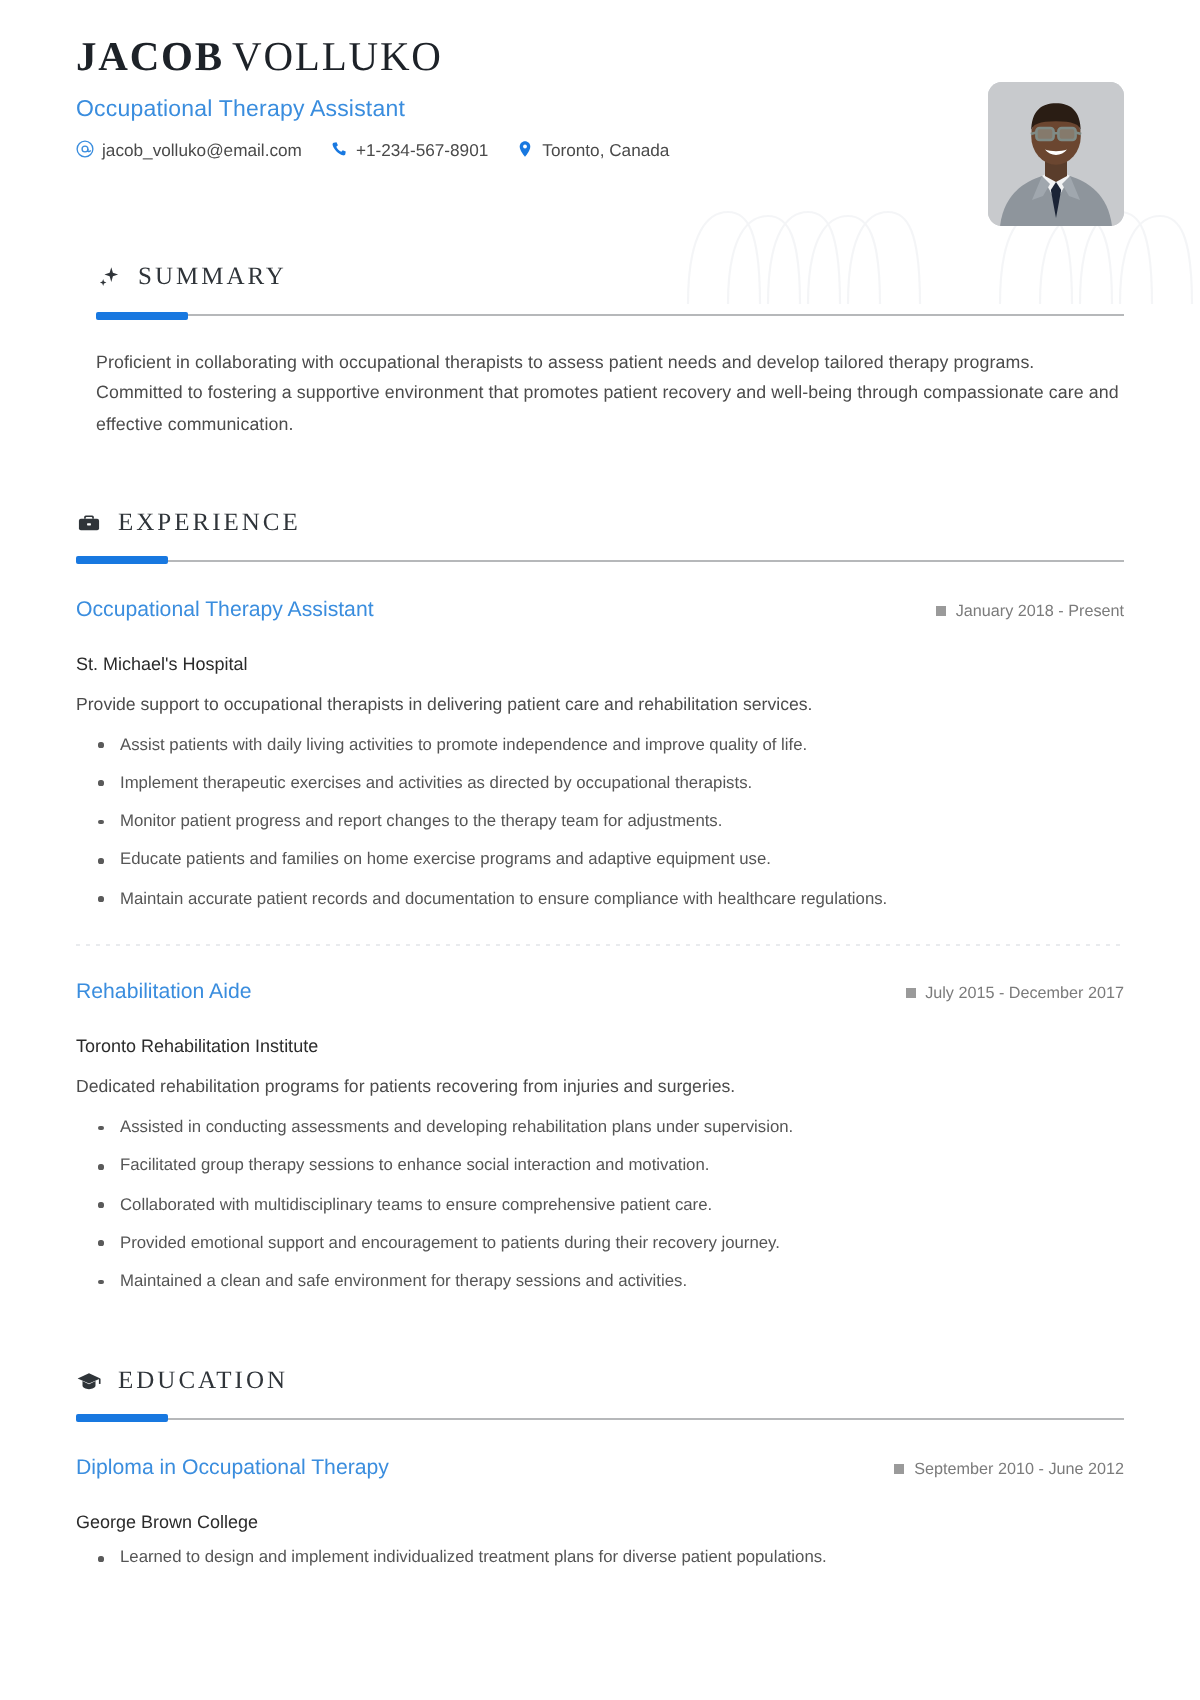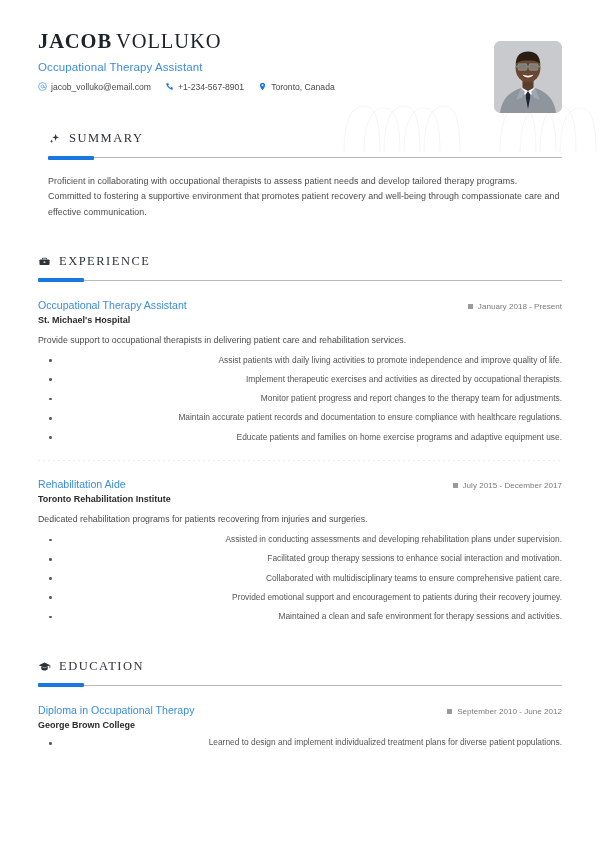--- a/index.html
+++ b/index.html
@@ -12,21 +12,21 @@
   }
   .page { position: relative; width: 600px; height: 850px; padding: 0 38px; background:#fff; }
 
   
   .watermark {
     position: absolute; top: 66px; right: 0; width: 260px; height: 86px;
     opacity: .55; pointer-events: none; z-index: 0;
   }
 
   
-  .header { position: relative; z-index: 2; padding-top: 30px; height: 110px; }
+  .header { position: relative; z-index: 2; padding-top: 18px; height: 110px; }
   .name {
     font-family: "Liberation Serif", serif;
     font-size: 20.5px; letter-spacing: .9px; color: #1d2228; line-height: 1.1;
   }
   .name .first { font-weight: 700; }
   .name .last  { font-weight: 400; margin-left: 4px; }
   .job-title {
     margin-top: 8px; font-size: 11.5px; color: #3a8dde; letter-spacing: .1px;
   }
   .contact-row {
@@ -65,27 +65,27 @@
   .para + .para { margin-top: 13px; }
 
   .entry { position: relative; }
   .entry-top { display: flex; align-items: baseline; justify-content: space-between; }
   .entry-title { font-size: 10.6px; color: #3a8dde; }
   .entry-date {
     display: flex; align-items: center; gap: 5px;
     font-size: 8.1px; color: #7b7b7b; white-space: nowrap;
   }
   .cal-glyph { width: 5px; height: 5px; background: #9a9a9a; display:inline-block; }
-  .entry-org { margin-top: 4px; font-size: 9px; font-weight: 700; color: #2b2b2b; }
+  .entry-org { margin-top: 16px; font-size: 9px; font-weight: 400; color: #2b2b2b; }
   .entry-desc { margin-top: 9px; font-size: 8.8px; color: #4b4b4b; line-height: 1.5; }
 
   ul.bullets { list-style: none; margin-top: 3px; }
   ul.bullets li {
     position: relative; padding-left: 22px; margin-top: 7.5px;
-    font-size: 8.4px; color: #555; line-height: 1.4; text-align: right;
+    font-size: 8.4px; color: #555; line-height: 1.4;
   }
   ul.bullets li::before {
     content:""; position:absolute; left: 11px; top: 4.5px;
     width: 2.6px; height: 2.6px; border-radius: 50%; background: #5a5a5a;
   }
   .dotted-sep {
     margin: 17px 0 0 0; height: 1px;
     background-image: repeating-linear-gradient(to right,#e9ebee 0 2px, transparent 2px 5px);
   }
 </style>
@@ -207,22 +207,22 @@
           <i class="cal-glyph"></i>
           <span>January 2018 - Present</span>
         </span>
       </div>
       <div class="entry-org">St. Michael's Hospital</div>
       <div class="entry-desc">Provide support to occupational therapists in delivering patient care and rehabilitation services.</div>
       <ul class="bullets">
         <li>Assist patients with daily living activities to promote independence and improve quality of life.</li>
         <li>Implement therapeutic exercises and activities as directed by occupational therapists.</li>
         <li>Monitor patient progress and report changes to the therapy team for adjustments.</li>
+        <li>Educate patients and families on home exercise programs and adaptive equipment use.</li>
         <li>Maintain accurate patient records and documentation to ensure compliance with healthcare regulations.</li>
-        <li>Educate patients and families on home exercise programs and adaptive equipment use.</li>
       </ul>
     </div>
 
     <div class="dotted-sep"></div>
 
     <div class="entry" style="margin-top:17px;">
       <div class="entry-top">
         <span class="entry-title">Rehabilitation Aide</span>
         <span class="entry-date">
           <i class="cal-glyph"></i>

